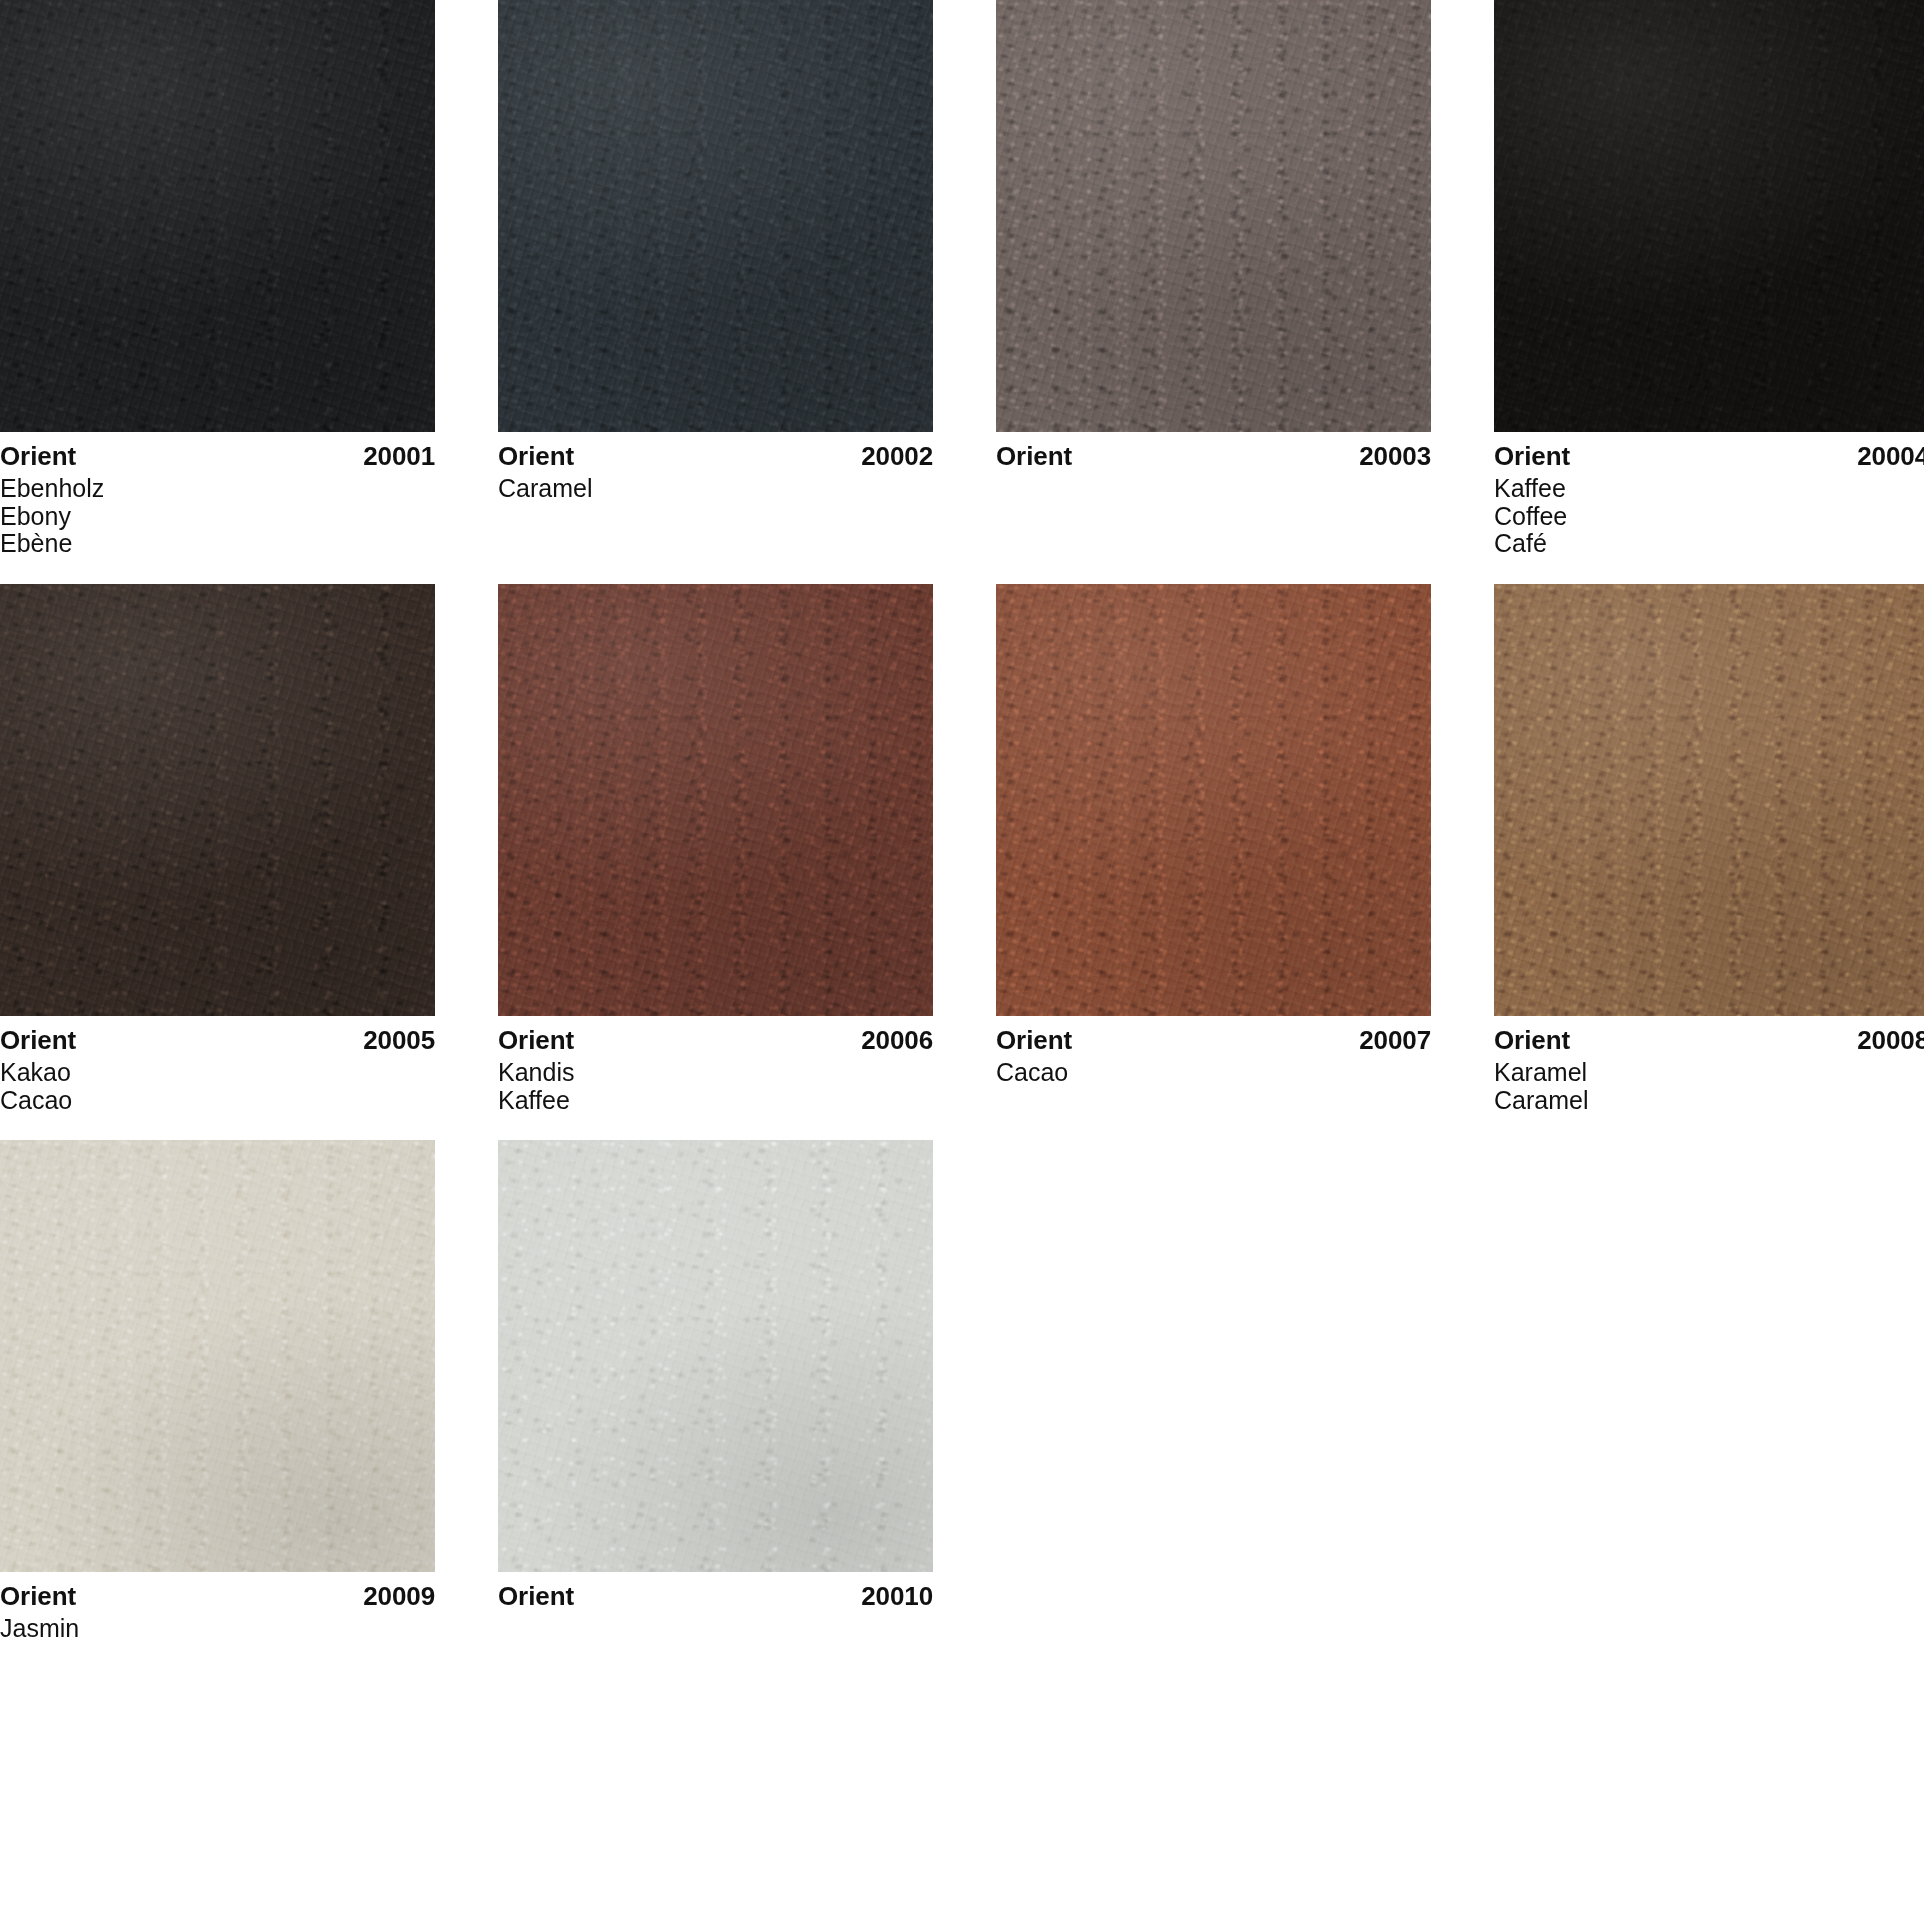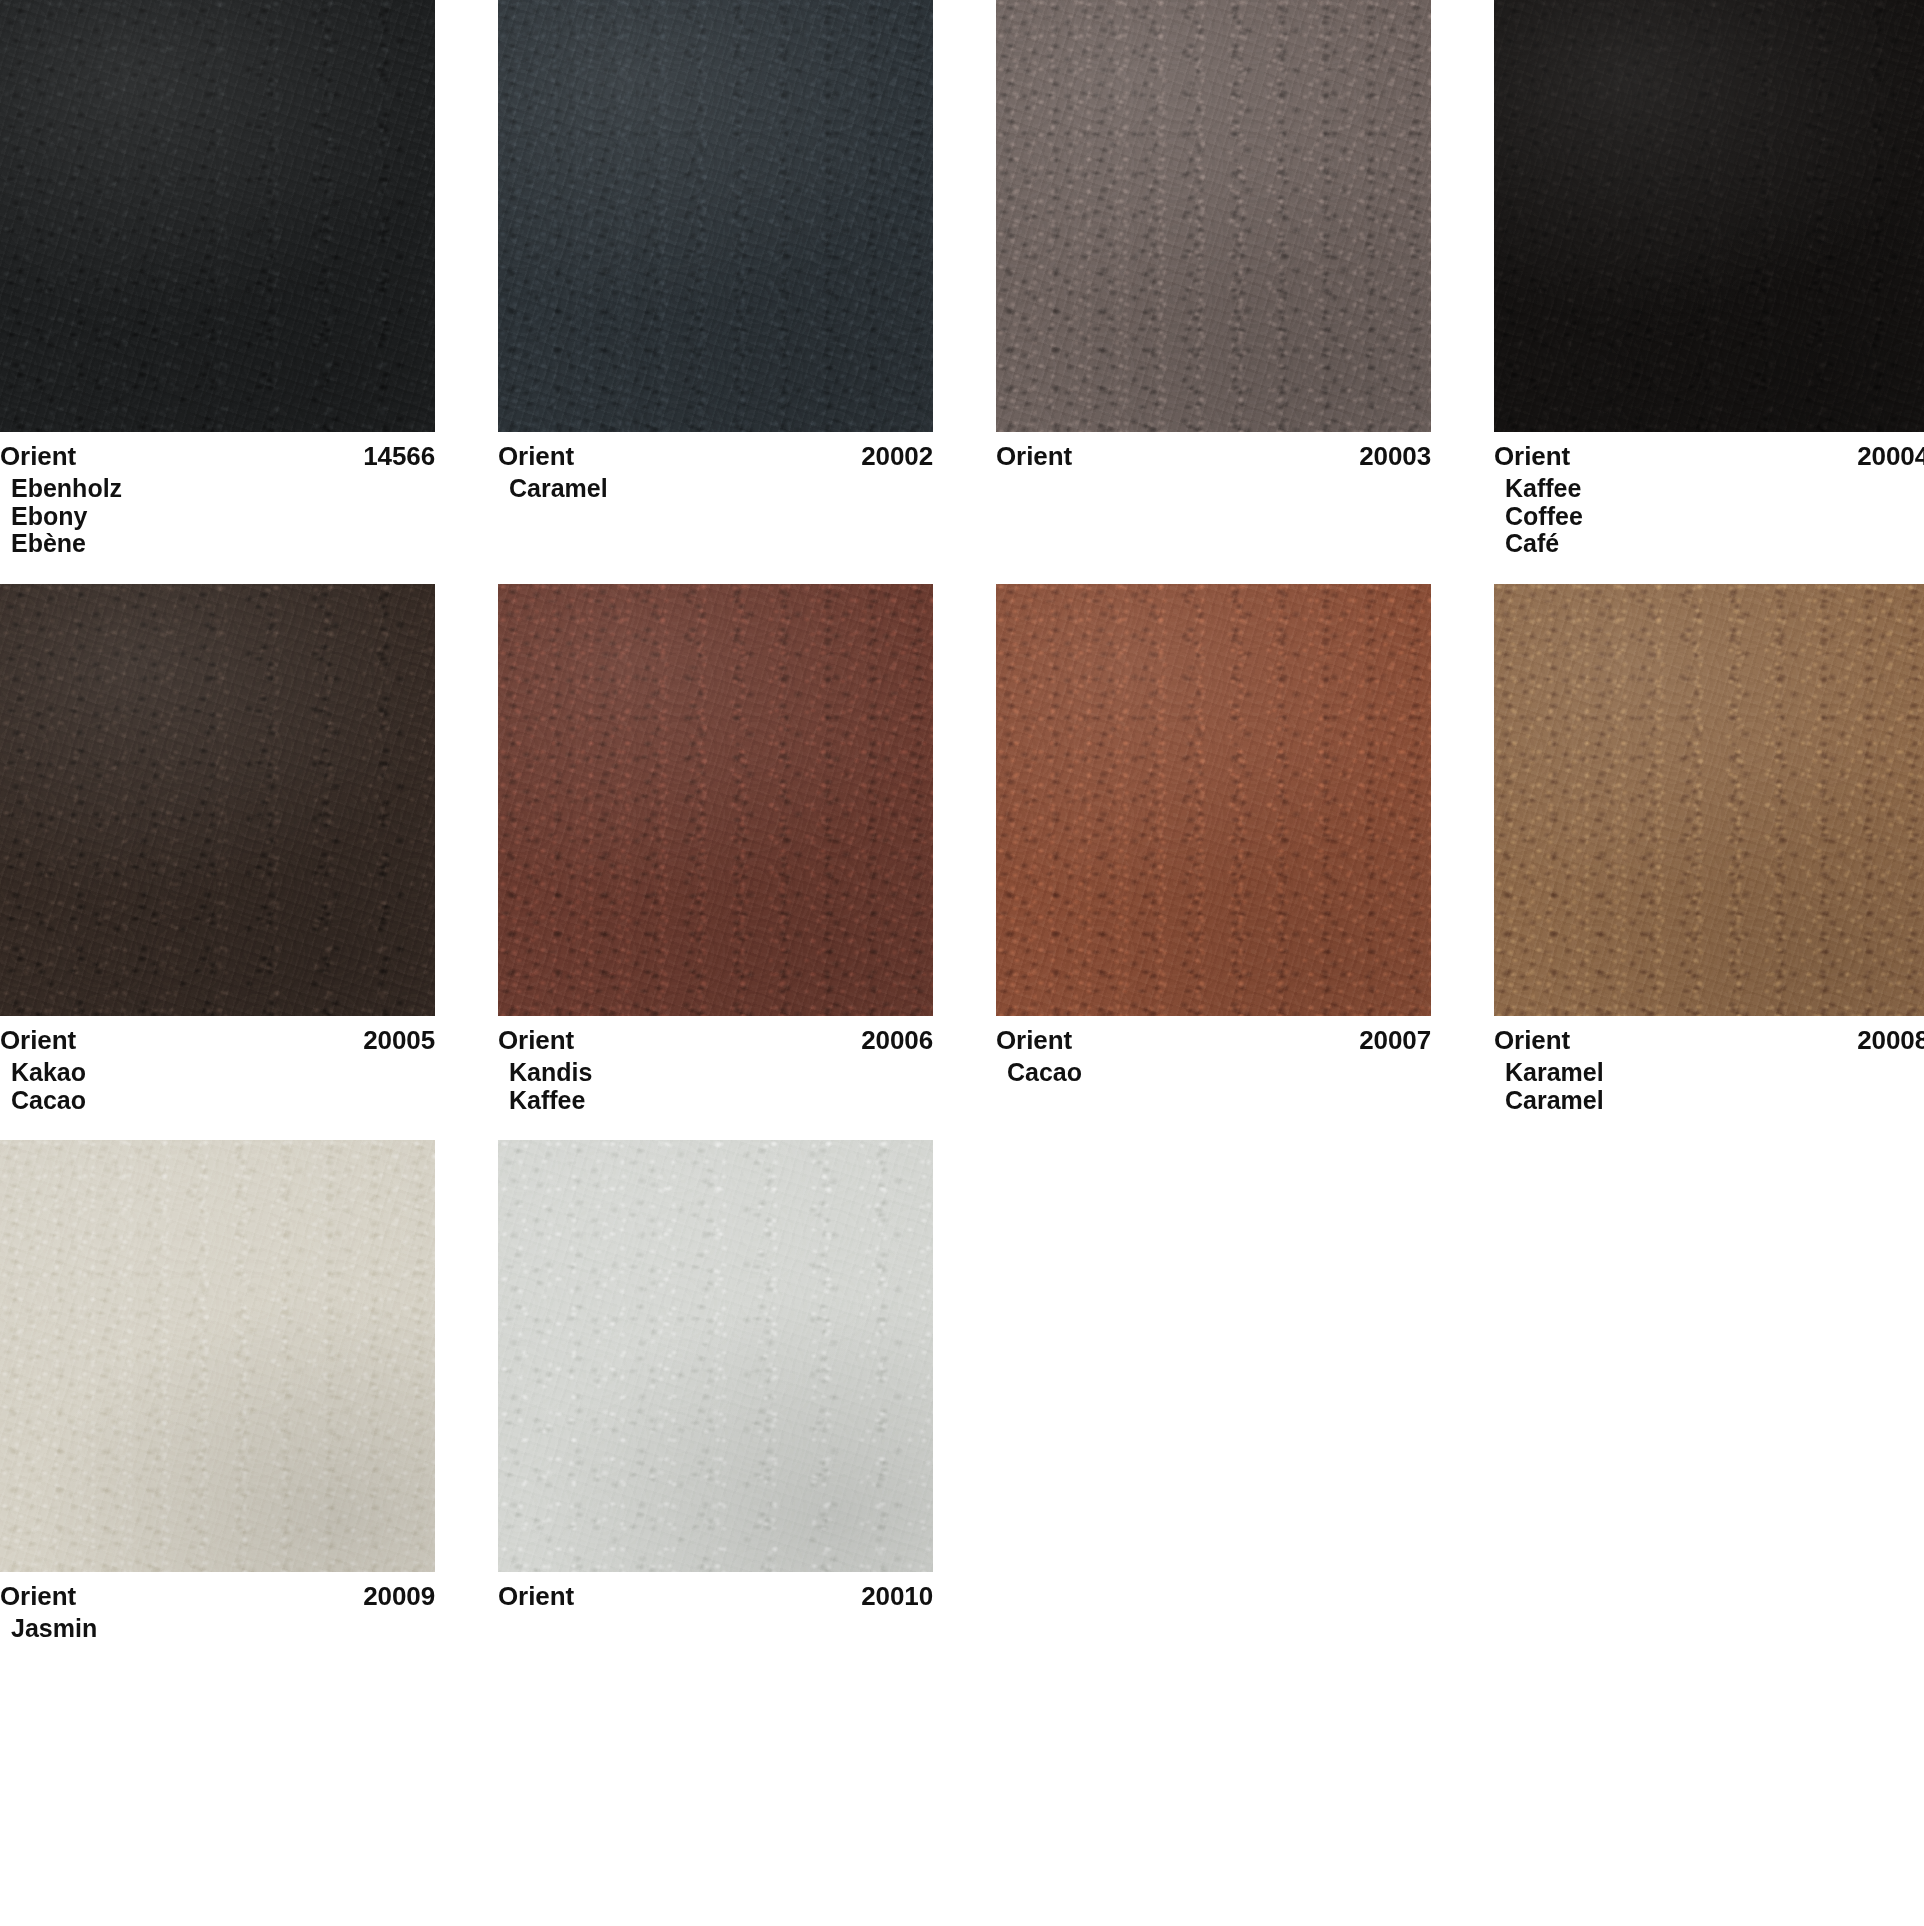--- a/index.html
+++ b/index.html
@@ -98,40 +98,39 @@
     font-size: 26px;
     letter-spacing: -0.1px;
     line-height: 1.08;
   }
   .names {
     margin-top: 5.2px;
   }
   .name-line {
     font-size: 25px;
     line-height: 1.11;
-    font-weight: bold;
+    font-weight: normal;
     white-space: nowrap;
-    margin-left: 11px;
   }
 </style>
 </head>
 <body>
 
 <div class="sheet">
   <div class="grid" id="grid">
       <div class="cell">
         <div class="swatch" style="background-color: rgb(29, 31, 32); --g: 1;">
           <div class="grain" style="opacity: 0.85; background-size: 54px 45px, 61px 52px, 48px 42px, 66px 55px, 56px 47px, 62px 52px, 51px 43px, 58px 50px, 54px 45px, 64px 54px, 50px 44px, 57px 49px, 55px 47px;"></div>
           <div class="grain2"></div>
           <div class="sheen"></div>
         </div>
         <div class="meta">
           <div class="meta-top">
             <span>Orient</span>
-            <span>14566</span>
+            <span>20001</span>
           </div>
           <div class="names">
             <div class="name-line">Ebenholz</div>
             <div class="name-line">Ebony</div>
             <div class="name-line">Ebène</div>
           </div>
         </div>
       </div>
       <div class="cell">
         <div class="swatch" style="background-color: rgb(44, 51, 56);">

